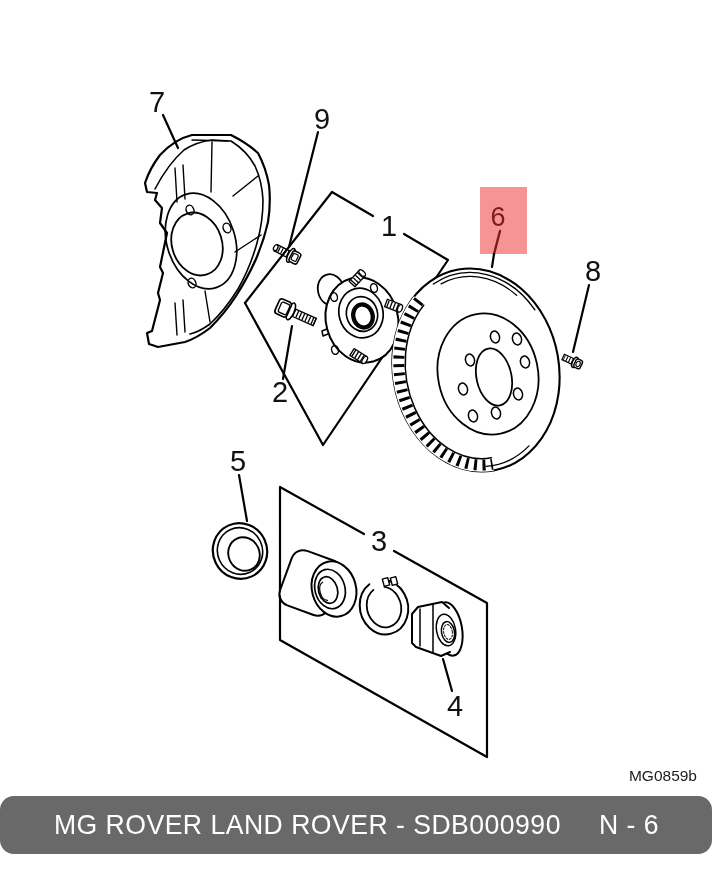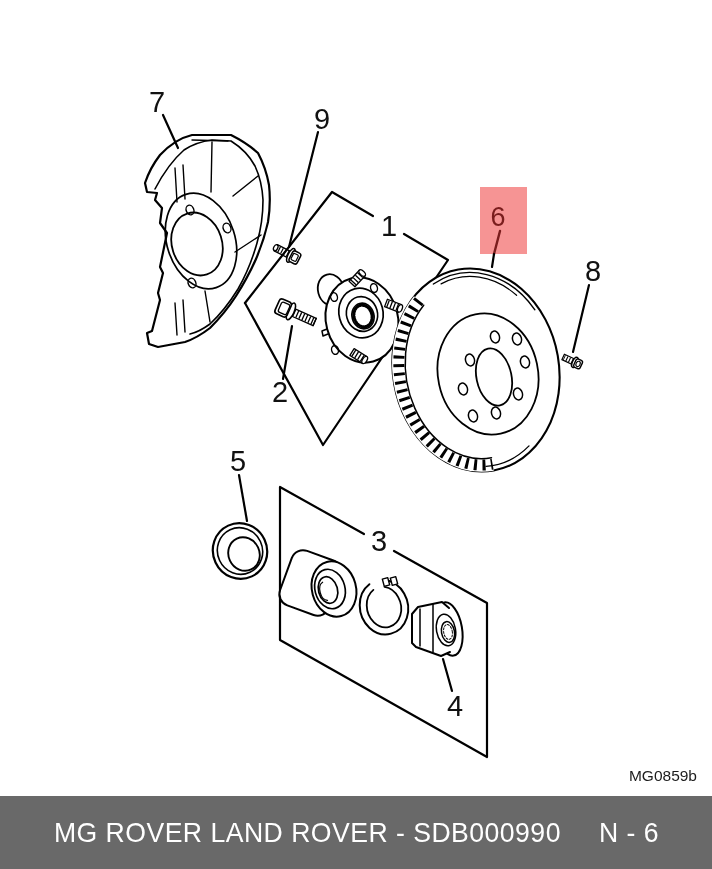--- a/index.html
+++ b/index.html
@@ -2,22 +2,22 @@
 <html><head>
 <meta charset="utf-8">
 <style>
   html,body{margin:0;padding:0;background:#fff;}
   body{width:712px;height:869px;position:relative;font-family:"Liberation Sans",sans-serif;}
   .stage{width:712px;height:796px;position:relative;background:#fff;}
   svg{display:block;}
   .callout-num{font-family:"Liberation Sans",sans-serif;font-size:29px;fill:#111;}
   .hl-num{font-family:"Liberation Sans",sans-serif;font-size:27px;fill:#7a1d1d;}
   .code-text{font-family:"Liberation Sans",sans-serif;font-size:15.5px;fill:#1c1c1c;}
-  .footer{position:absolute;left:0;top:796px;width:712px;height:73px;background:#696969;
-          display:flex;align-items:center;justify-content:center;}
+  .footer{position:absolute;left:0;top:796px;width:712px;height:58px;background:#696969;
+          display:flex;align-items:center;justify-content:center;border-radius:14px;}
   .footer-inner{display:flex;align-items:baseline;gap:40px;transform:scaleX(0.95);
           color:#fff;font-size:28px;font-weight:400;letter-spacing:0.5px;white-space:nowrap;}
 </style>
 </head>
 <body>
 
 <div class="stage">
 <svg width="712" height="796" viewBox="0 0 712 796">
   <g fill="none" stroke="#000" stroke-width="2" stroke-linejoin="round" stroke-linecap="round">
 

